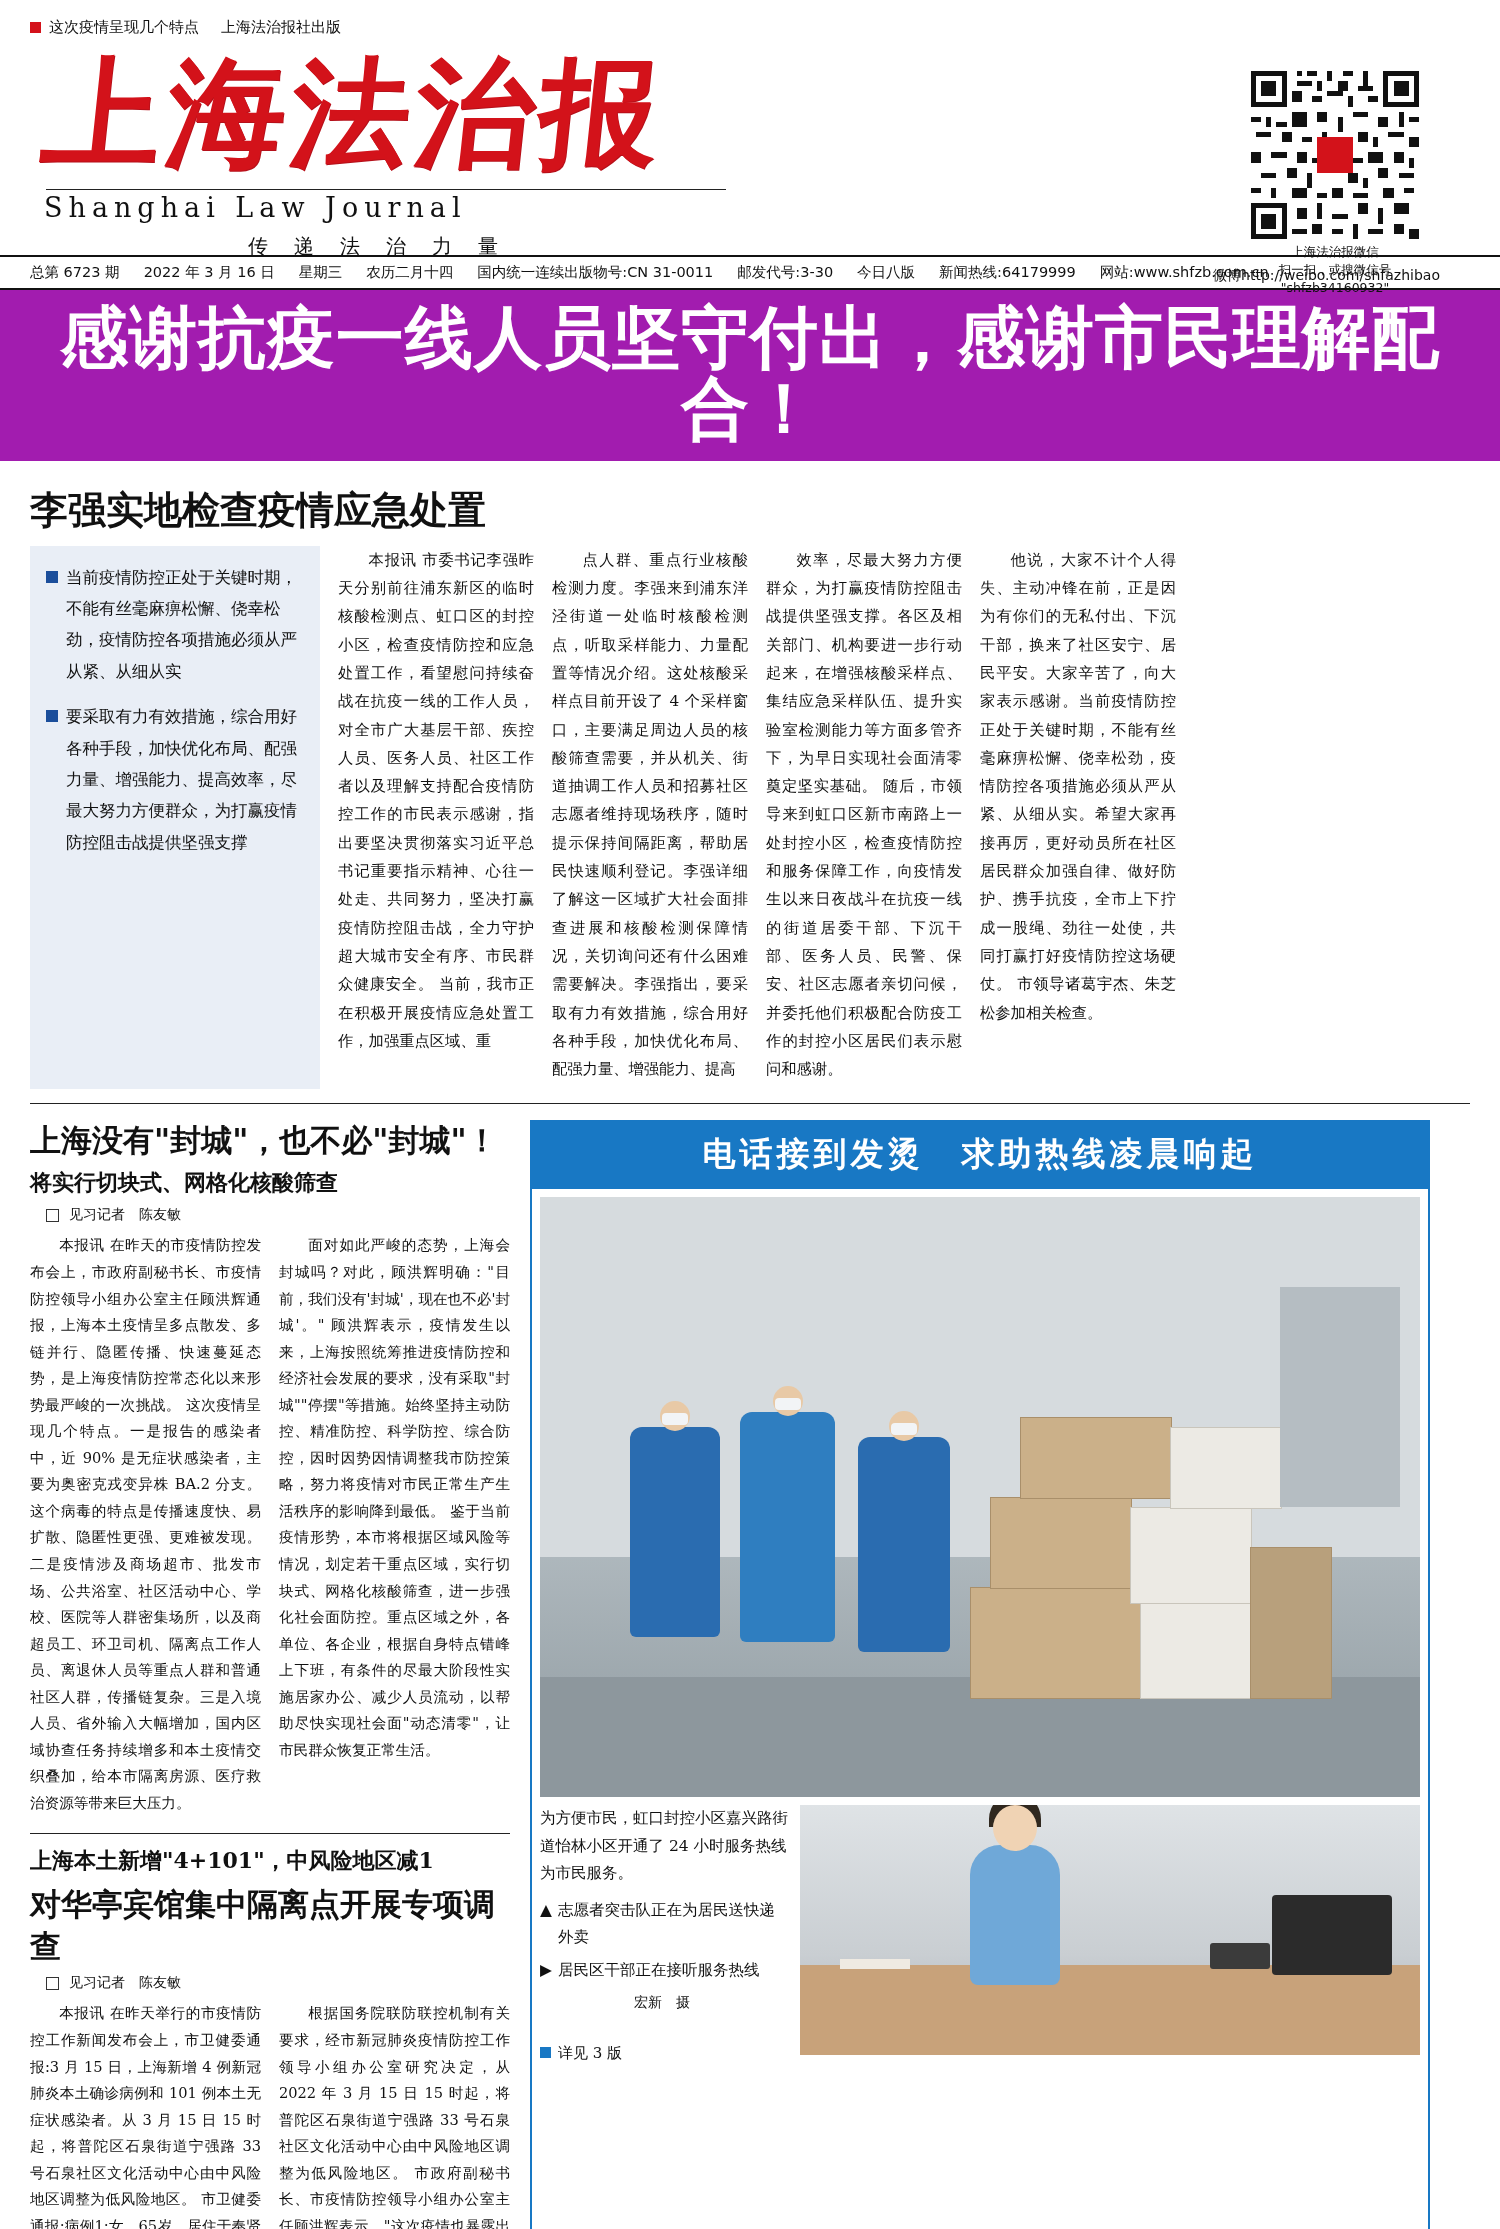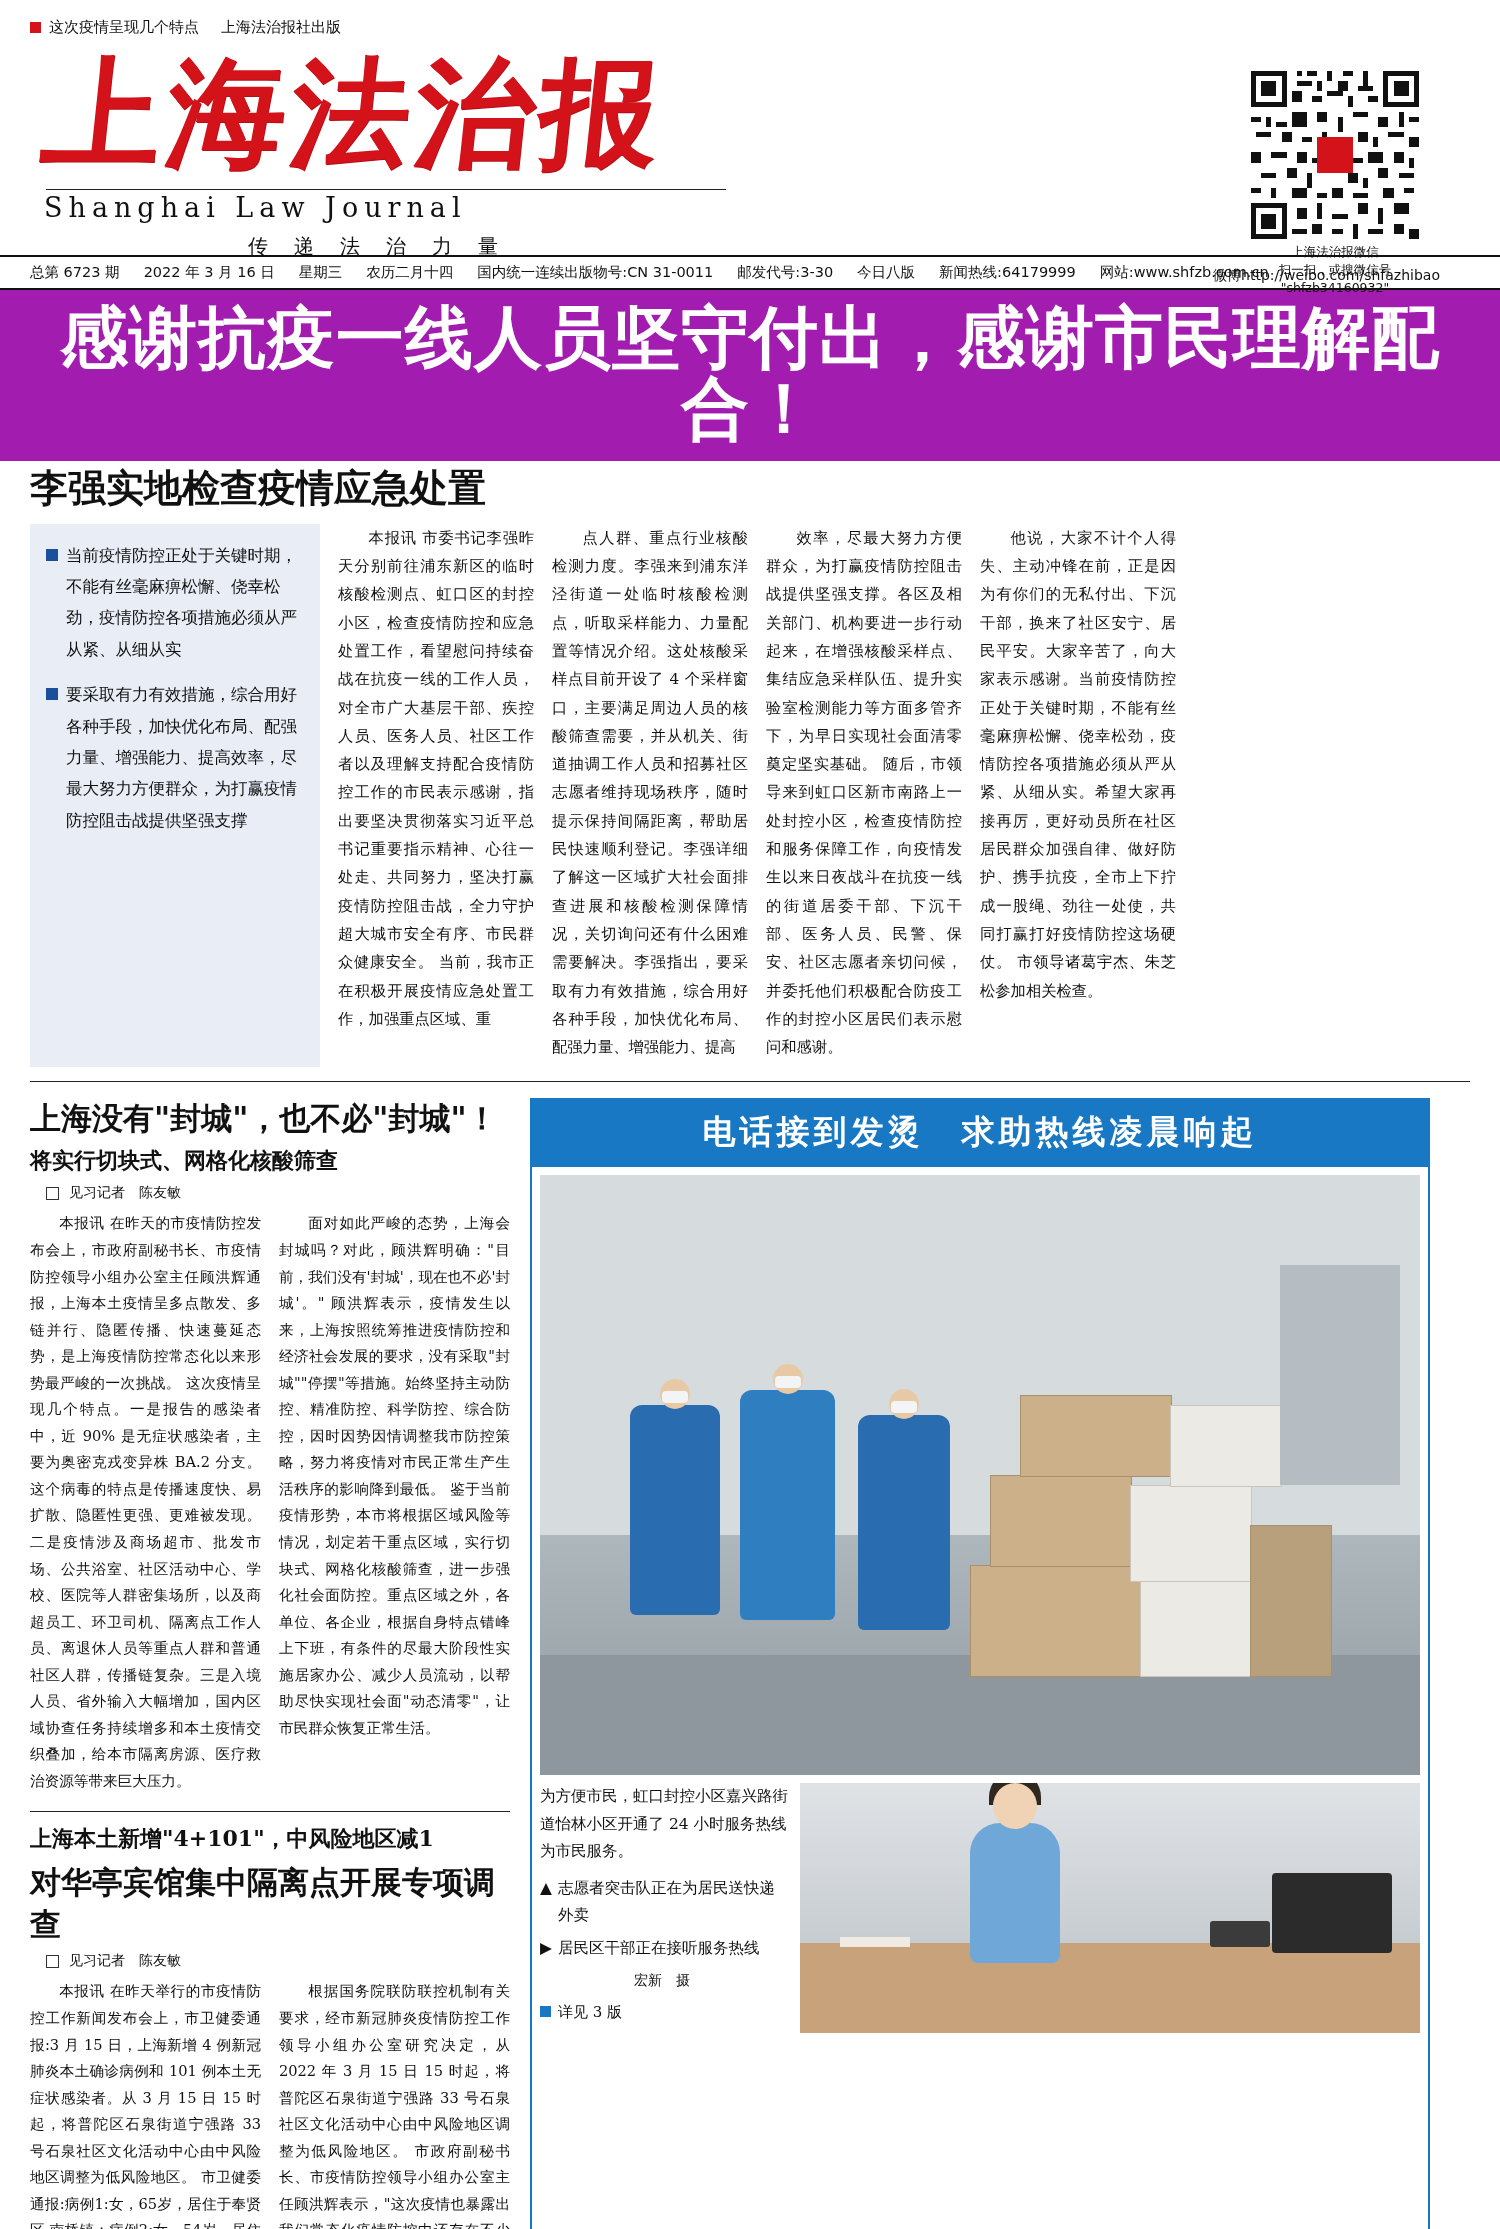--- a/index.html
+++ b/index.html
@@ -57,21 +57,21 @@
 
   
   .banner{
     background:#a21caf;color:#fff;font-weight:bold;
     font-family:"DejaVu Serif","Liberation Serif",serif;
     font-size:68px;letter-spacing:1px;text-align:center;
     padding:12px 10px 16px 10px;line-height:1.05;
   }
   .subhead{
     font-family:Liberation Serif, serif;
-    font-weight:bold;font-size:38px;margin:2px 0 10px 30px;color:#111;
+    font-weight:bold;font-size:38px;margin:24px 0 10px 30px;color:#111;
   }
 
   
   .top-article{display:flex;gap:18px;padding:0 30px 0 30px;}
   .lead-box{
     width:290px;background:#e9eef6;padding:16px 16px 14px 16px;box-sizing:border-box;
     font-size:16.5px;line-height:1.9;color:#111;
   }
   .lead-item{display:flex;gap:8px;margin-bottom:14px;}
   .lead-sq{width:12px;height:12px;background:#1b4e9b;flex:0 0 12px;margin-top:9px;}
@@ -116,21 +116,21 @@
   .photo-bottom{display:flex;margin:0 8px 8px 8px;gap:10px;}
   .cap-col{width:250px;font-size:15.5px;line-height:1.75;font-family:"DejaVu Serif","Liberation Serif",serif;}
   .cap-col p{margin:0 0 10px 0;}
   .cap-line{display:flex;gap:6px;align-items:flex-start;margin-bottom:6px;}
   .tri-up{color:#111;}
   .photo-sub{
     flex:1;height:250px;position:relative;overflow:hidden;
     background:linear-gradient(180deg,#dfe3e6 0%,#c9ced2 60%,#a9b0b5 100%);
   }
   .credit{text-align:center;font-size:14px;margin:2px 6px 0 0;}
-  .see-more{display:flex;align-items:center;gap:7px;font-size:15px;margin:6px 0 0 0;}
+  .see-more{display:flex;align-items:center;gap:7px;font-size:15px;margin:25px 0 0 0;}
   .see-sq{width:11px;height:11px;background:#1878c4;display:inline-block;}
 
   
   .box-stack{position:absolute;}
   .pkg{position:absolute;background:#cbb089;border:1px solid #a98f6a;}
   .pkg.white{background:#eceae4;border-color:#c9c5bb;}
   .worker{position:absolute;background:#2f6fb5;border-radius:12px 12px 6px 6px;}
   .worker .head{position:absolute;top:-26px;left:50%;transform:translateX(-50%);width:30px;height:30px;border-radius:50%;background:#e8c9a6;}
   .worker .mask{position:absolute;top:-14px;left:50%;transform:translateX(-50%);width:26px;height:12px;border-radius:4px;background:#f2f4f6;}
   .floor{position:absolute;left:0;right:0;bottom:0;height:120px;background:#8d979d;}

